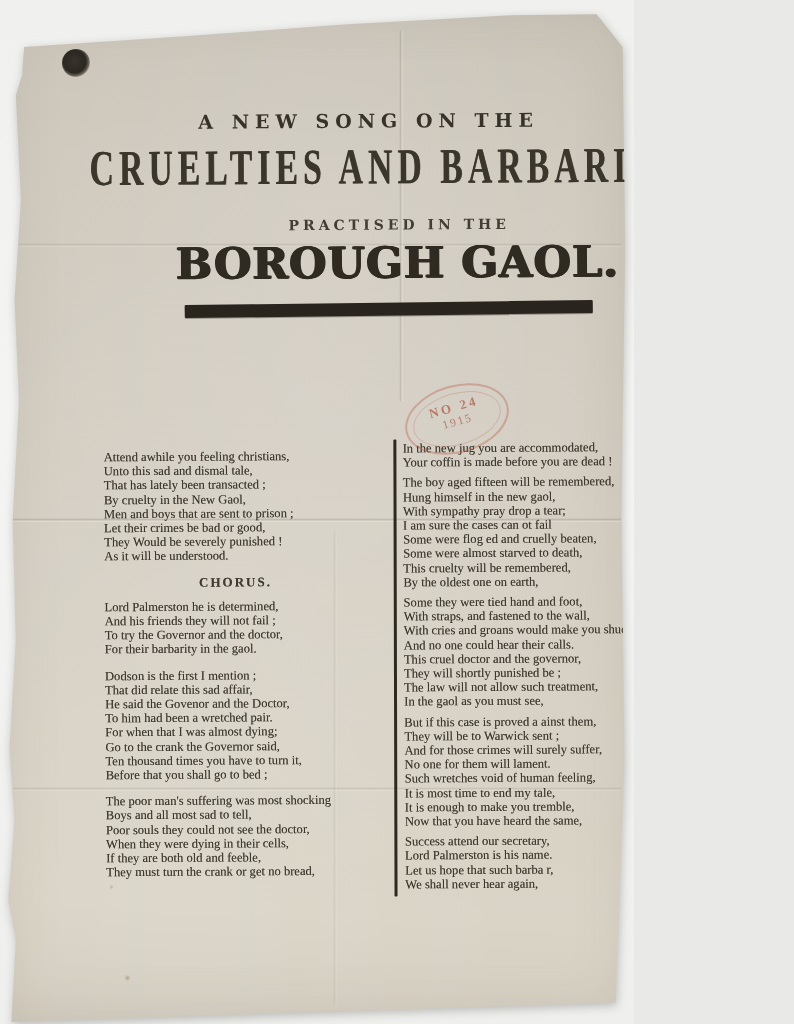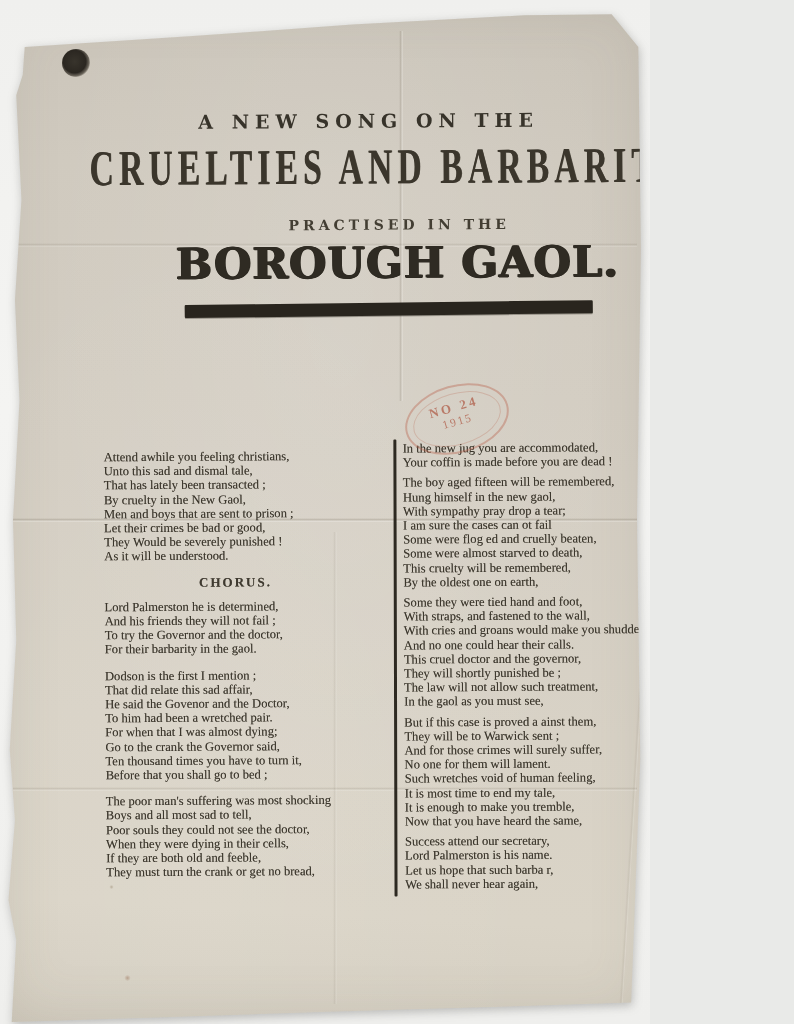--- a/index.html
+++ b/index.html
@@ -1,20 +1,19 @@
 <!DOCTYPE html>
 <html><head>
 <meta charset="utf-8">
 <style>
   html,body{margin:0;padding:0;background:#e9eae8;}
   .stage{
     position:relative;width:634px;height:1024px;overflow:hidden;
     background:linear-gradient(180deg,#f0f0ee 0%,#f4f4f2 40%,#efefed 100%);
     font-family:"Liberation Serif", serif;
-    padding-left:16px;
   }
   .paper-wrap{position:absolute;inset:0;filter:drop-shadow(1px 3px 5px rgba(90,90,85,.35));}
   .paper{
     position:absolute;inset:0;
     clip-path:polygon(
       3.8% 4.6%, 30.2% 3.5%, 54.2% 2.4%, 80.6% 1.5%, 94.1% 1.4%,
       98.2% 4.6%, 98.6% 24.4%, 98.0% 50.8%, 98.5% 74.2%, 97.1% 97.9%,
       78.1% 98.3%, 50.4% 98.8%, 22.7% 99.4%, 1.8% 99.8%, 2.5% 91.8%,
       1.3% 87.9%, 2.3% 80.1%, 1.5% 73.2%, 2.5% 62.5%, 2.0% 50.8%,
       3.0% 39.1%, 2.3% 29.3%, 3.3% 19.5%, 2.5% 9.3%, 3.5% 7.3%);

